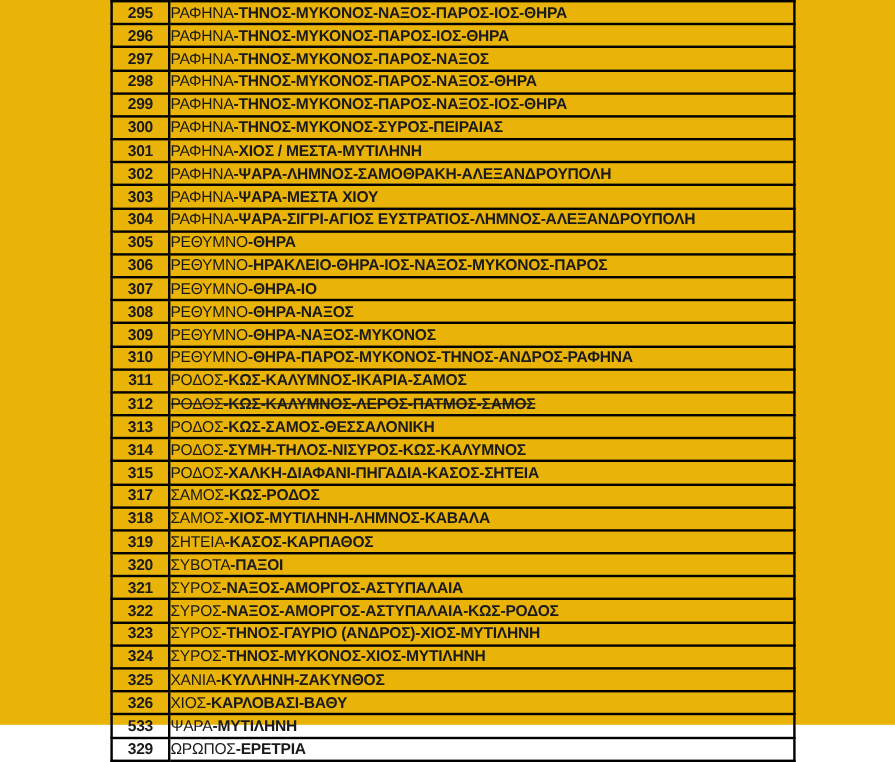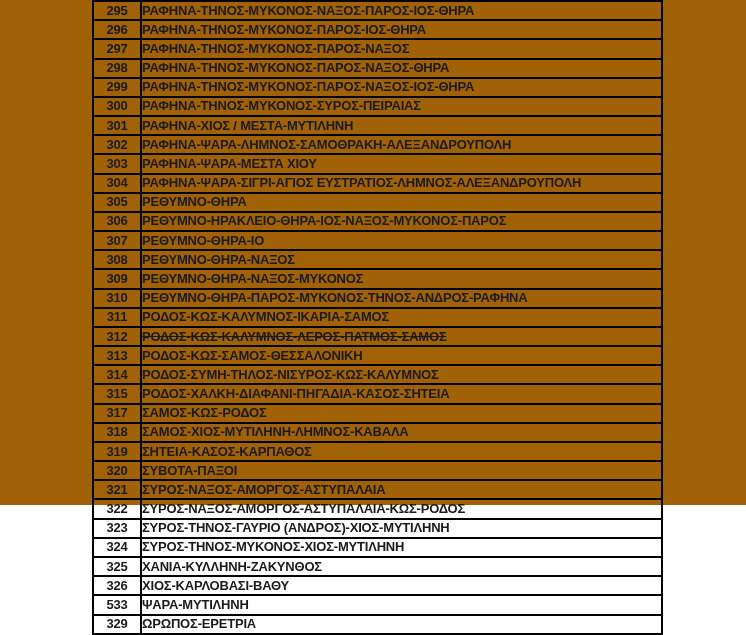--- a/index.html
+++ b/index.html
@@ -7,22 +7,22 @@
     padding: 0;
     width: 746px;
     height: 635px;
     background: #ffffff;
     font-family: "Liberation Sans", sans-serif;
     overflow: hidden;
   }
   #page {
     position: relative;
     width: 746px;
-    height: 505px;
-    background: #a16207;
+    height: 604px;
+    background: #eab308;
   }
   #route-table-wrap {
     position: absolute;
     left: 92px;
     top: 0;
     width: 571px;
     height: 635px;
   }
   table.route-table {
     border-collapse: collapse;
@@ -43,21 +43,21 @@
   }
   td.num-cell {
     width: 46px;
     text-align: center;
     font-weight: bold;
   }
   td.route-cell {
     padding-left: 8px;
   }
   .route-origin {
-    font-weight: bold;
+    font-weight: normal;
   }
   .route-stops {
     font-weight: bold;
   }
   tr.struck .route-origin,
   tr.struck .route-stops {
     text-decoration: line-through;
   }
 </style>
 </head>

